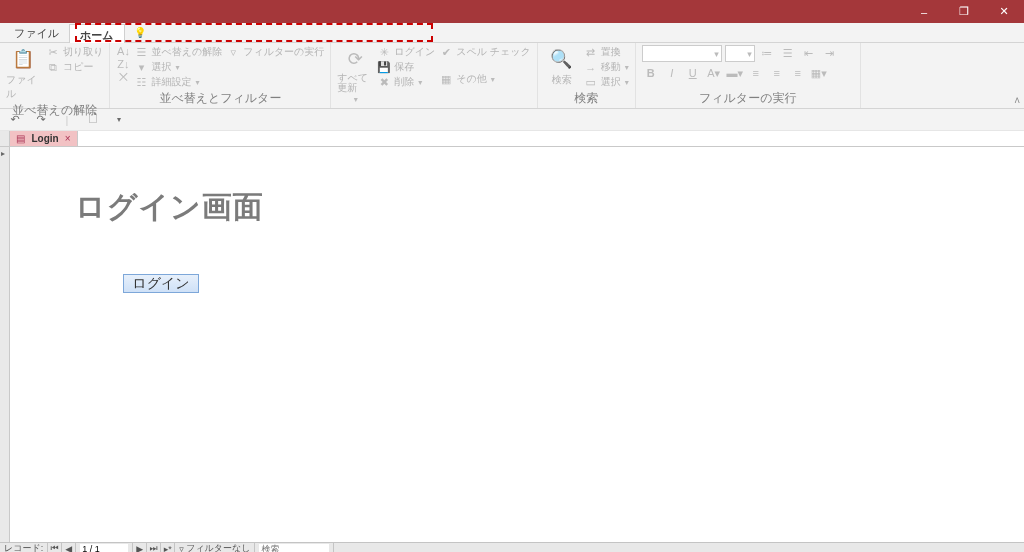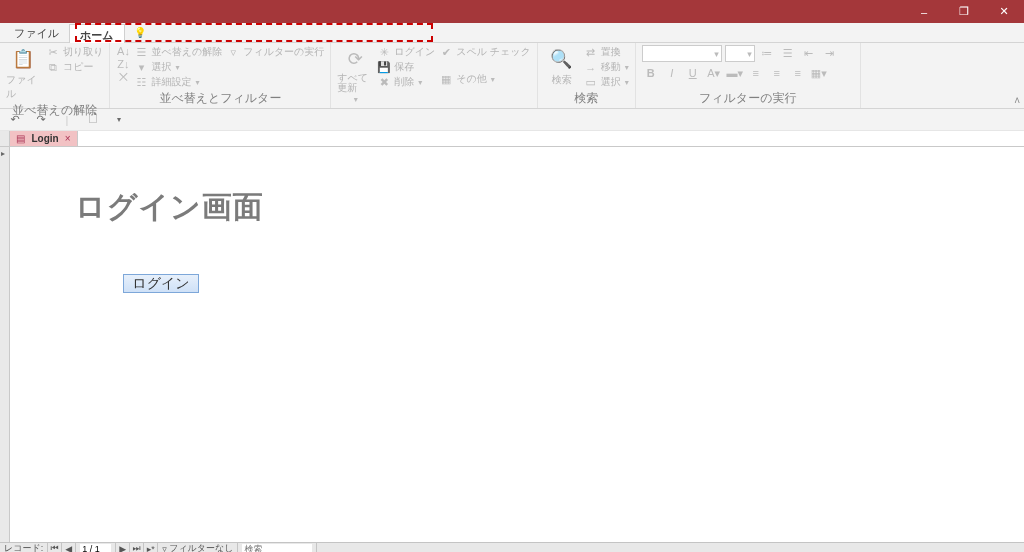--- a/index.html
+++ b/index.html
@@ -278,21 +278,21 @@
     padding: 0 4px;
     border-right: 1px solid #c4c4c4;
     height: 100%;
     display: flex;
     align-items: center;
   }
   .navbtn { width: 14px; justify-content: center; }
   .recbox {
     border: none;
     background: #fff;
-    width: 31px;
+    width: 48px;
     height: 10px;
     font-size: 9px;
     text-align: left;
     padding: 0 2px;
   }
   .searchbox {
     border: none;
     background: #fff;
     width: 70px;
     height: 10px;

